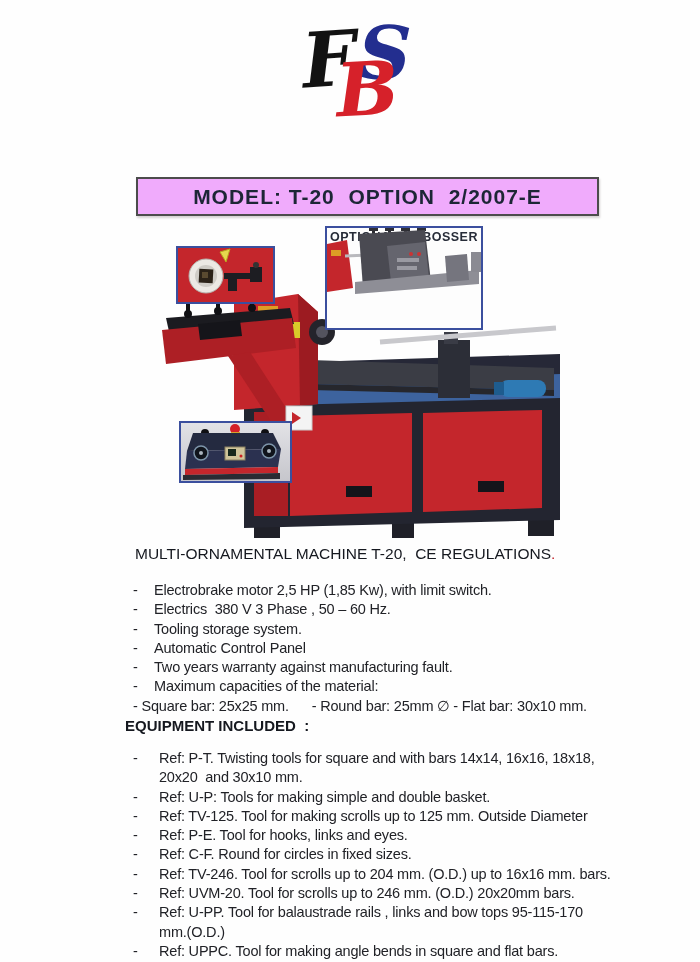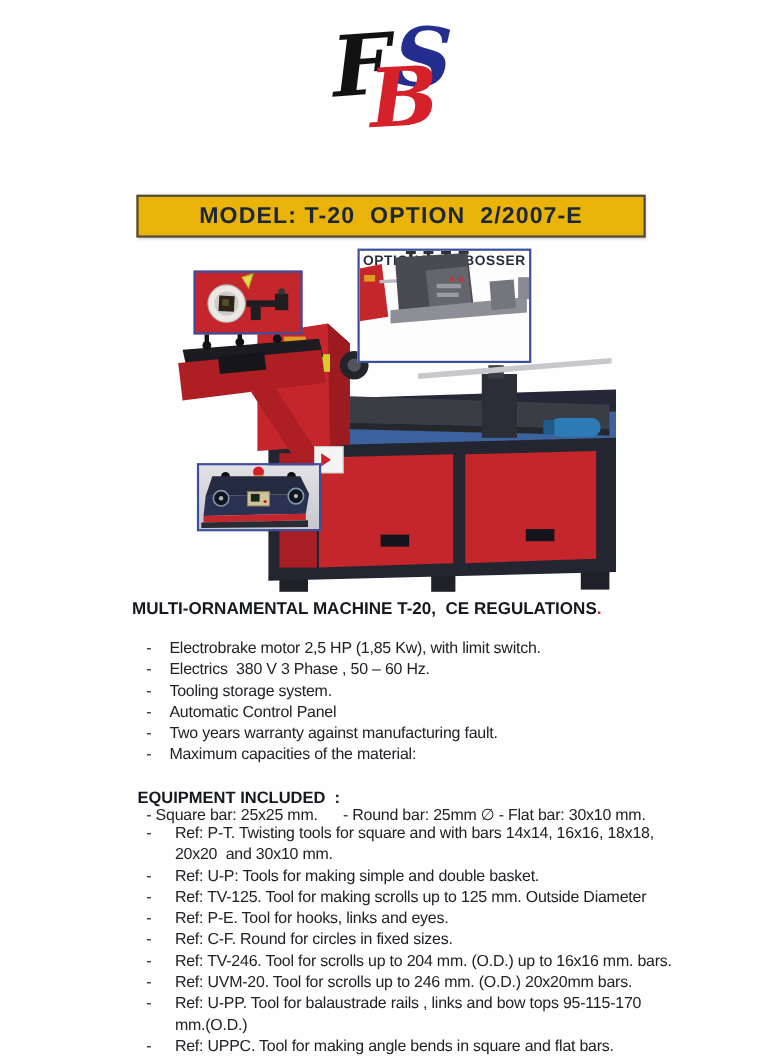--- a/index.html
+++ b/index.html
@@ -7,43 +7,43 @@
         font-family:"Liberation Sans",sans-serif;color:#212227;}
 
   
   .logo{position:absolute;left:284px;top:18px;width:156px;height:104px;}
   .logo span{position:absolute;font-family:"DejaVu Serif",serif;font-weight:bold;font-style:italic;line-height:1;}
   .logo .lf{left:18px;top:4px;font-size:76px;transform:rotate(-4deg);z-index:1;}
   .logo .ls{left:74px;top:-2px;font-size:74px;transform:rotate(2deg);z-index:2;}
   .logo .lb{left:52px;top:34px;font-size:74px;transform:rotate(-3deg);z-index:3;}
 
   
-  .title-bar{position:absolute;left:124px;top:177px;width:459px;height:35px;
-             background:#eab308;border:2px solid #4c4c4c;box-shadow:1px 2px 2px rgba(90,80,80,.25);
+  .title-bar{position:absolute;left:136px;top:177px;width:459px;height:35px;
+             background:#f0abfc;border:2px solid #4c4c4c;box-shadow:1px 2px 2px rgba(90,80,80,.25);
              display:flex;align-items:center;justify-content:center;}
   .title-bar span{white-space:pre;font-size:21px;font-weight:bold;letter-spacing:1px;color:#1d2636;}
 
   
   .photo{position:absolute;left:140px;top:224px;width:440px;height:322px;}
   .photo svg{position:absolute;left:0;top:0;}
   .inset{position:absolute;border:2px solid #3b4f9e;box-sizing:border-box;overflow:hidden;}
   .inset-die{left:36px;top:22px;width:99px;height:58px;background:#c4262c;}
   .inset-embosser{left:185px;top:2px;width:158px;height:104px;background:#fdfdfd;}
   .inset-embosser .lbl{display:block;text-align:center;font-size:12.5px;font-weight:600;
                        letter-spacing:.5px;color:#272c38;margin-top:2px;white-space:pre;}
   .inset-panel{left:39px;top:197px;width:113px;height:62px;background:linear-gradient(#e2e2e6,#c6c6cc);}
 
   
-  .heading{position:absolute;left:120px;top:545px;font-size:15.5px;font-weight:bold;color:#15181f;}
+  .heading{position:absolute;left:135px;top:545px;font-size:15.5px;font-weight:normal;color:#15181f;}
   .heading span{white-space:pre;}
   .features{position:absolute;left:133px;top:581px;width:480px;font-size:14.5px;letter-spacing:-0.2px;}
   .features .li{display:flex;line-height:19.3px;}
   .features .dash{width:21px;flex:0 0 21px;}
   .features .txt{white-space:pre-wrap;}
-  .cap-line{line-height:19.3px;white-space:pre-wrap;margin-top:35px;}
+  .cap-line{line-height:19.3px;white-space:pre-wrap;}
 
   .eq-heading{position:absolute;left:125px;top:717px;font-size:15px;font-weight:bold;color:#15181f;white-space:pre;}
   .equipment{position:absolute;left:133px;top:749px;width:505px;font-size:14.5px;letter-spacing:-0.2px;}
   .equipment .li{display:flex;line-height:19.3px;}
   .equipment .dash{width:26px;flex:0 0 26px;}
   .equipment .txt{white-space:pre-wrap;flex:1;}
   .equipment .ref{font-weight:normal;}
 </style>
 </head>
 <body>

